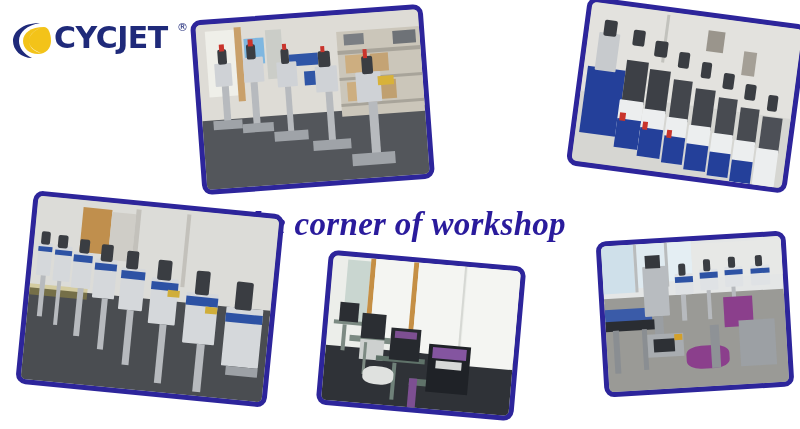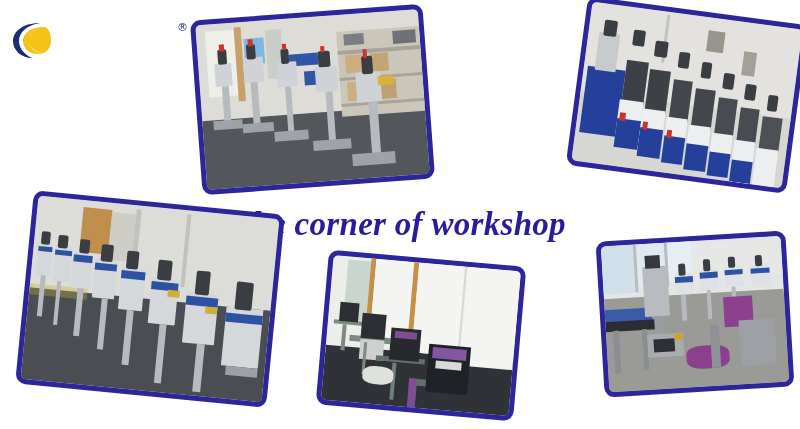--- a/index.html
+++ b/index.html
@@ -129,20 +129,21 @@
 <div id="page">
 
   <div id="logo">
     <div id="logo-mark">
       <svg width="46" height="40" viewBox="0 0 46 40">
         <path d="M30 3 C12 3 3 12 3 21 C3 30 11 38 22 38 C14 34 9 28 9 21 C9 12 17 5 30 3 Z" fill="#1f2a7a"></path>
         <path d="M34 7 C21 7 13 13 13 21 C13 28 19 34 28 34 C36 34 41 28 41 21 C41 13 38 7 34 7 Z" fill="#f3c319"></path>
         <path d="M34 7 C25 9 19 14 19 21 C19 27 24 32 31 33 C23 30 19 26 19 21 C19 15 25 9 34 7 Z" fill="#ffffff" opacity="0.65"></path>
       </svg>
     </div>
+    <div id="logo-word">CYCJET</div>
     <div id="logo-reg">®</div>
   </div>
 
   <div id="title">the corner of workshop</div>
 
   <div class="photo" id="photo-topleft">
     <div class="scene">
       <div class="wall" style="left:0;top:0;width:100%;height:62%;background:#dedcd6;"></div>
       <div class="floor" style="left:0;top:58%;width:100%;height:42%;background:#53565b;"></div>
 

